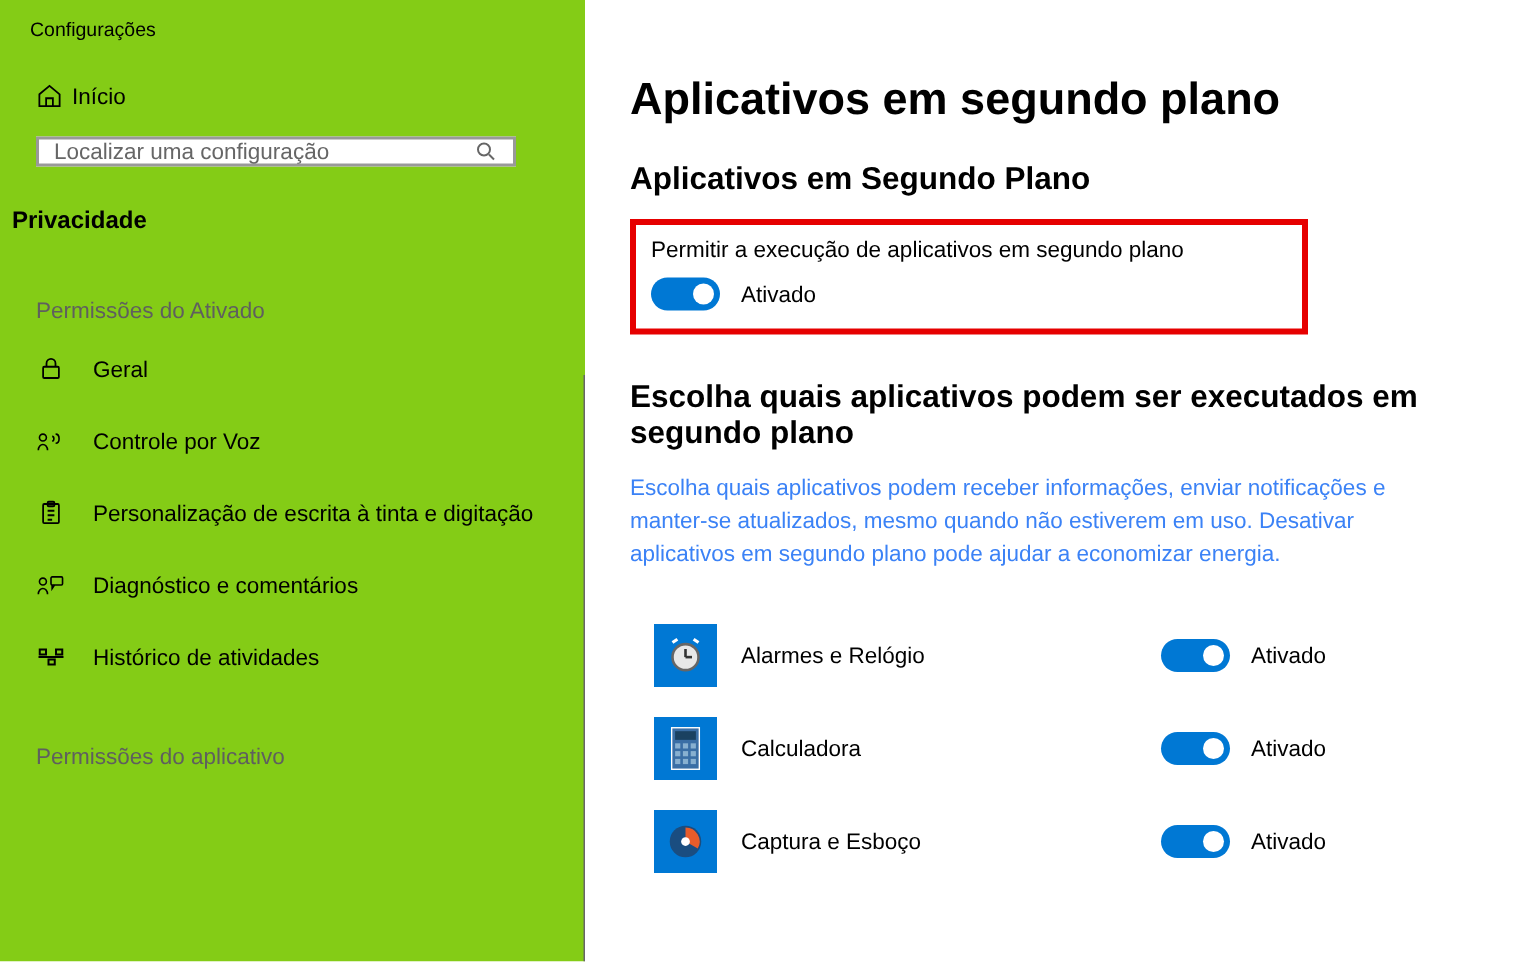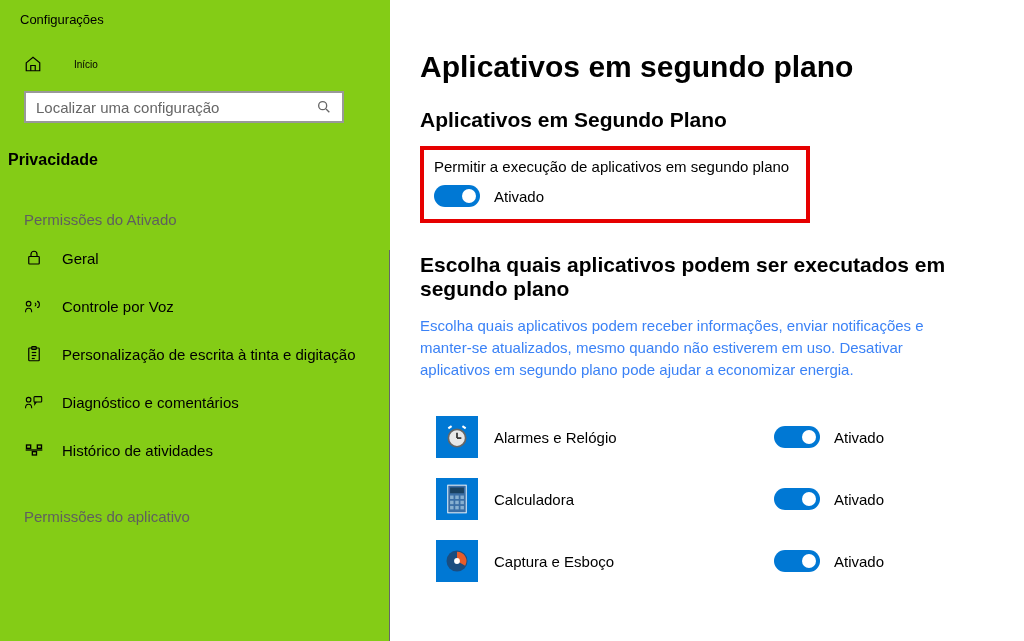--- a/index.html
+++ b/index.html
@@ -1,34 +1,34 @@
 <!DOCTYPE html>
 <html><head>
 <meta charset="utf-8">
 <style>
 * { margin: 0; padding: 0; box-sizing: border-box; font-family: "Segoe UI", Tahoma, sans-serif; }
 body { background: #fff; width: 1024px; height: 641px; overflow: hidden; display: flex; }
 .sidebar { width: 390px; height: 100%; background: #84cc16; display: flex; flex-direction: column; position: relative; }
 .sidebar::after { content: ""; position: absolute; right: 0; top: 250px; bottom: 0; width: 1px; background: #666; }
 .window-title { font-size: 13px; padding: 12px 20px 18px 20px; color: #000; }
-.home-row { display: flex; align-items: center; gap: 32px; padding: 10px 24px; font-size: 10px; color: #000; }
+.home-row { display: flex; align-items: center; gap: 6px; padding: 10px 24px; font-size: 15px; color: #000; }
 .search-wrap { padding: 8px 24px 0 24px; }
-.search-box { width: 320px; height: 32px; border: 2px solid #999; background: #fff; display: flex; align-items: center; padding: 0 10px; }
+.search-box { width: 320px; height: 20px; border: 2px solid #999; background: #fff; display: flex; align-items: center; padding: 0 10px; }
 .search-box input { flex: 1; border: none; outline: none; font-size: 15px; color: #666; background: transparent; }
 .search-box input::placeholder { color: #666; }
 .search-ic { width: 16px; height: 16px; color: #666; display: flex; align-items: center; justify-content: center; }
 .category { font-size: 16px; font-weight: 600; padding: 28px 24px 8px 8px; color: #000; }
 .section-label { font-size: 15px; color: #5f5f5f; padding: 34px 24px 6px 24px; }
 .nav-item { display: flex; align-items: center; gap: 18px; padding: 14px 24px; font-size: 15px; color: #000; cursor: pointer; }
 .nav-item .ic { width: 20px; height: 20px; display: flex; align-items: center; justify-content: center; color: #000; }
 .nav-item span.lbl { flex: 1; }
 .main { flex: 1; padding: 50px 40px 0 30px; overflow: hidden; }
 .h1 { font-size: 30px; font-weight: 600; margin-bottom: 24px; color: #000; }
 .h2 { font-size: 21px; font-weight: 600; margin-bottom: 14px; color: #000; }
-.highlight-box { border: 4px solid #e60000; padding: 8px 10px 12px 10px; width: 390px; margin-bottom: 30px; }
+.highlight-box { border: 4px solid #e60000; padding: 8px 10px 12px 10px; width: 452px; margin-bottom: 30px; }
 .setting-label { font-size: 15px; color: #000; margin-bottom: 10px; }
 .toggle-row { display: flex; align-items: center; gap: 14px; }
 .toggle { width: 46px; height: 22px; border-radius: 11px; background: #0078d4; position: relative; cursor: pointer; }
 .toggle::after { content: ""; position: absolute; right: 4px; top: 4px; width: 14px; height: 14px; border-radius: 50%; background: #fff; }
 .toggle-state { font-size: 15px; color: #000; }
 .desc { font-size: 15px; color: #3b82f6; line-height: 1.45; margin-bottom: 26px; max-width: 520px; }
 .app-row { display: flex; align-items: center; gap: 16px; padding: 10px 16px; max-width: 520px; }
 .app-icon { width: 42px; height: 42px; background: #0078d4; display: flex; align-items: center; justify-content: center; color: #fff; }
 .app-name { flex: 1; font-size: 15px; color: #000; }
 .app-toggle-wrap { display: flex; align-items: center; gap: 14px; width: 150px; }

